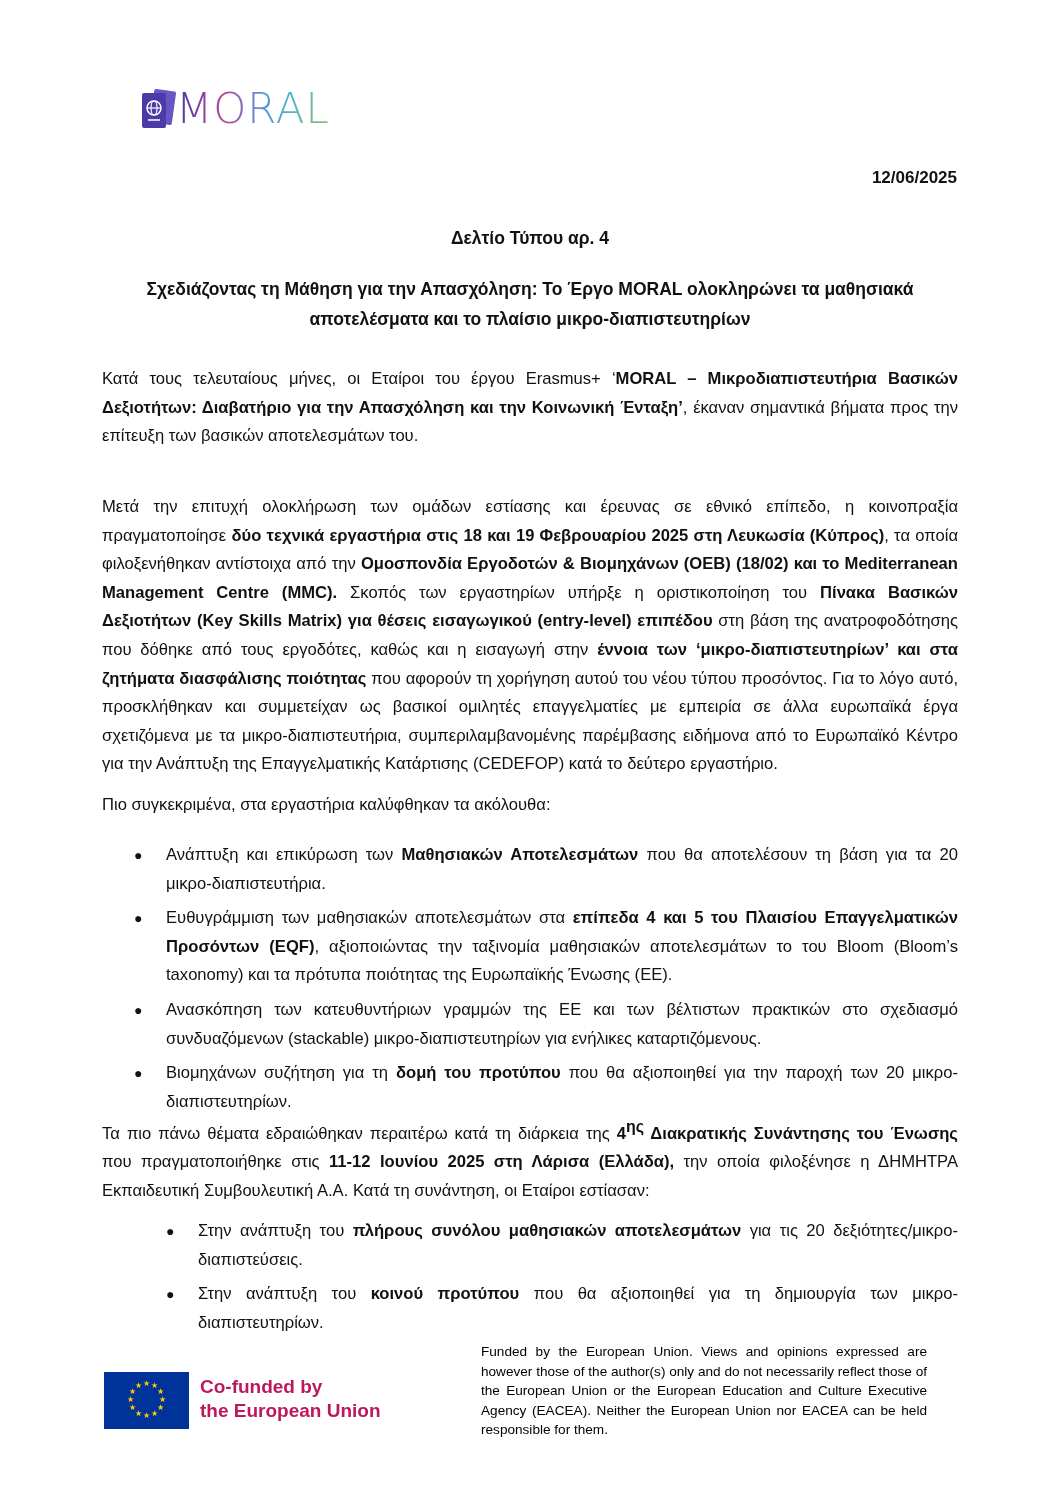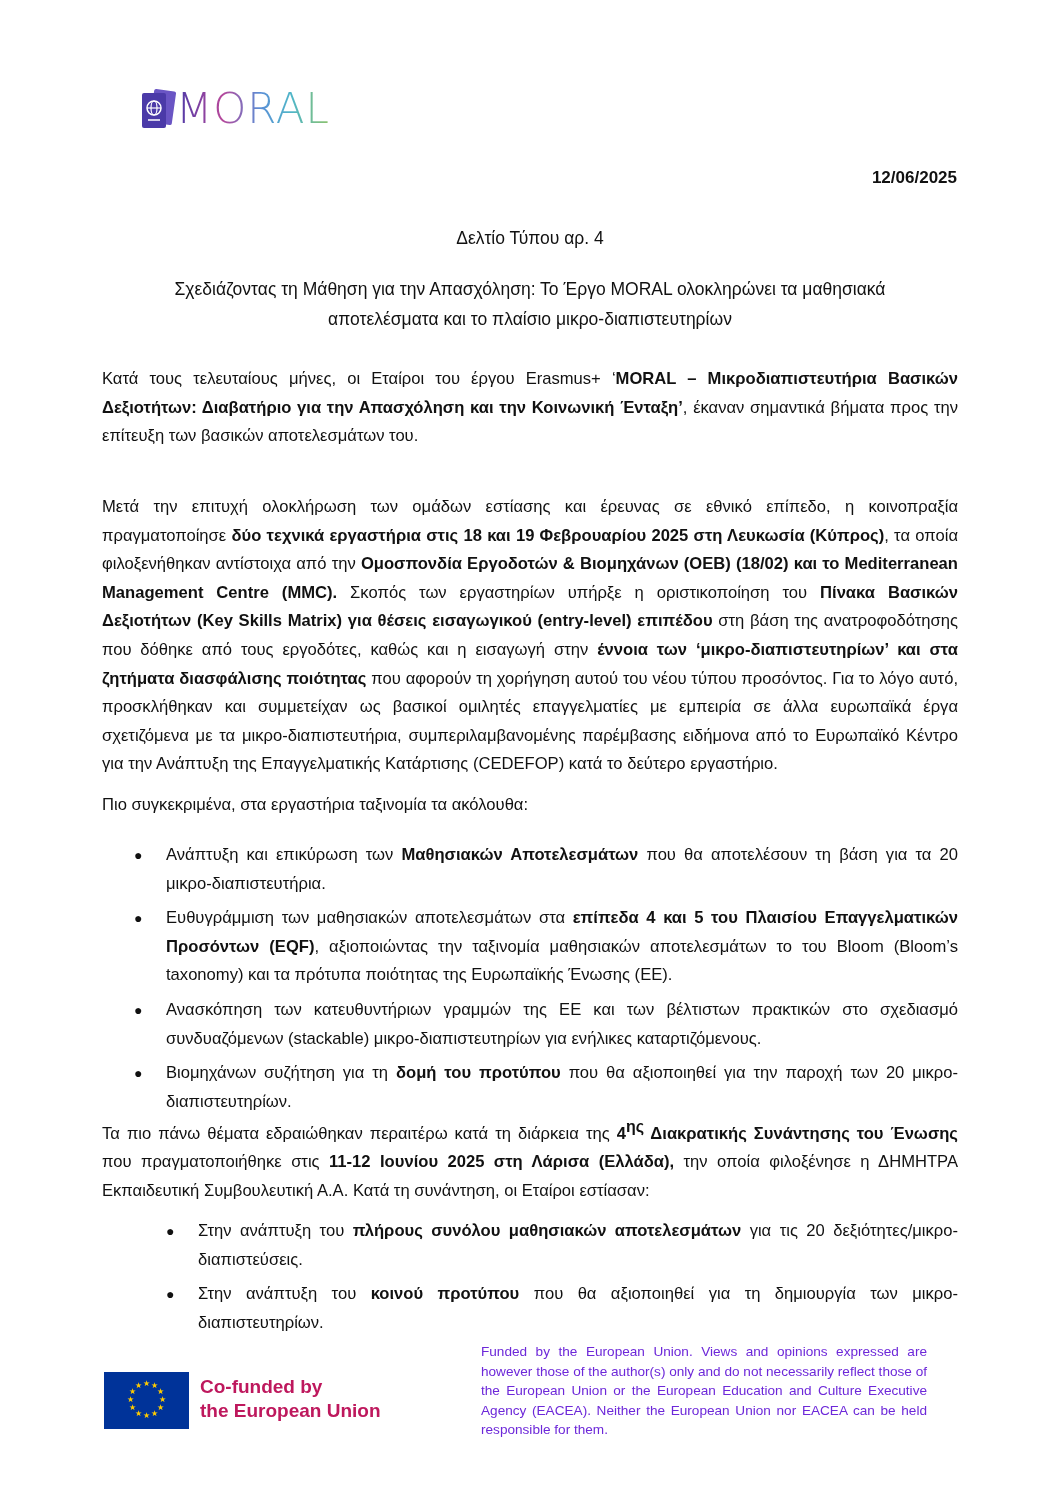--- a/index.html
+++ b/index.html
@@ -13,21 +13,21 @@
   .logo-text { font-family: "DejaVu Sans", sans-serif; font-size: 42px; font-weight: 300;
                letter-spacing: 1px; line-height: 46px; 
                background: linear-gradient(90deg, #4b3aa8 0%, #b5479b 30%, #5a8fd6 55%, #4fb6c8 75%, #8dc26a 100%);
                -webkit-background-clip: text; background-clip: text; color: transparent; }
 
   
   .hdr { position: absolute; right: 101px; text-align: right; font-weight: bold; font-size: 17px; line-height: 25px; }
   .hdr1 { top: 89px; }
   .date { position: absolute; right: 101px; top: 168px; font-weight: bold; font-size: 17px; }
 
-  .center { position: absolute; left: 100px; width: 860px; text-align: center; font-weight: normal; font-size: 17.5px; }
+  .center { position: absolute; left: 100px; width: 860px; text-align: center; font-weight: bold; font-size: 17.5px; }
   .release-no { top: 228px; }
   .title { top: 274px; line-height: 30px; }
 
   .para { position: absolute; left: 102px; width: 856px; font-size: 16.6px; line-height: 28.6px; text-align: justify; }
   .p1 { top: 365px; }
   .p2 { top: 493px; }
   .p3 { top: 791px; }
   .p4 { top: 1113px; }
 
   .list { position: absolute; left: 130px; width: 828px; margin: 0; padding: 0; list-style: none; }
@@ -35,21 +35,21 @@
   .list li .bullet { position: absolute; left: 4px; top: 0; font-size: 14px; }
   .list1 { top: 841px; }
   .list2 { top: 1217px; left: 162px; width: 796px; }
 
   b { font-weight: bold; }
   sup { font-size: 16px; }
 
   
   .eu-flag { position: absolute; left: 104px; top: 1372px; width: 85px; height: 57px; background: #003399; }
   .eu-text { position: absolute; left: 200px; top: 1375px; color: #be185d; font-weight: bold; font-size: 19px; line-height: 24px; }
-  .disclaimer { position: absolute; left: 481px; top: 1342px; width: 446px; font-size: 13.6px; line-height: 19.6px; text-align: justify; color: #6d28d9; }
+  .disclaimer { position: absolute; left: 481px; top: 1342px; width: 446px; font-size: 13.6px; line-height: 19.6px; text-align: justify; color: #000000; }
 </style>
 </head>
 <body>
 
 <div class="page">
 
   <div class="logo">
     <svg width="36" height="42" viewBox="0 0 36 42">
       <rect x="12" y="2" width="22" height="34" rx="2" fill="#6a55c4" transform="rotate(8 23 19)"></rect>
       <rect x="2" y="5" width="24" height="35" rx="2" fill="#4b3aa8"></rect>
@@ -66,21 +66,21 @@
   <div class="center release-no">Δελτίο Τύπου αρ. 4</div>
   <div class="center title">
     <div>Σχεδιάζοντας τη Μάθηση για την Απασχόληση: Το Έργο MORAL ολοκληρώνει τα μαθησιακά</div>
     <div>αποτελέσματα και το πλαίσιο μικρο-διαπιστευτηρίων</div>
   </div>
 
   <div class="para p1"><span>Κατά τους τελευταίους μήνες, οι Εταίροι του έργου Erasmus+ ‘</span><b>MORAL – Μικροδιαπιστευτήρια Βασικών Δεξιοτήτων: Διαβατήριο για την Απασχόληση και την Κοινωνική Ένταξη’</b><span>, έκαναν σημαντικά βήματα προς την επίτευξη των βασικών αποτελεσμάτων του.</span></div>
 
   <div class="para p2"><span>Μετά την επιτυχή ολοκλήρωση των ομάδων εστίασης και έρευνας σε εθνικό επίπεδο, η κοινοπραξία πραγματοποίησε </span><b>δύο τεχνικά εργαστήρια στις 18 και 19 Φεβρουαρίου 2025 στη Λευκωσία (Κύπρος)</b><span>, τα οποία φιλοξενήθηκαν αντίστοιχα από την </span><b>Ομοσπονδία Εργοδοτών &amp; Βιομηχάνων (OEB) (18/02) και το Mediterranean Management Centre (MMC).</b><span> Σκοπός των εργαστηρίων υπήρξε η οριστικοποίηση του </span><b>Πίνακα Βασικών Δεξιοτήτων (Key Skills Matrix) για θέσεις εισαγωγικού (entry-level) επιπέδου</b><span> στη βάση της ανατροφοδότησης που δόθηκε από τους εργοδότες, καθώς και η εισαγωγή στην </span><b>έννοια των ‘μικρο-διαπιστευτηρίων’ και στα ζητήματα διασφάλισης ποιότητας</b><span> που αφορούν τη χορήγηση αυτού του νέου τύπου προσόντος. Για το λόγο αυτό, προσκλήθηκαν και συμμετείχαν ως βασικοί ομιλητές επαγγελματίες με εμπειρία σε άλλα ευρωπαϊκά έργα σχετιζόμενα με τα μικρο-διαπιστευτήρια, συμπεριλαμβανομένης παρέμβασης ειδήμονα από το Ευρωπαϊκό Κέντρο για την Ανάπτυξη της Επαγγελματικής Κατάρτισης (CEDEFOP) κατά το δεύτερο εργαστήριο.</span></div>
 
-  <div class="para p3">Πιο συγκεκριμένα, στα εργαστήρια ταξινομία τα ακόλουθα:</div>
+  <div class="para p3">Πιο συγκεκριμένα, στα εργαστήρια καλύφθηκαν τα ακόλουθα:</div>
 
   <ul class="list list1">
     <li><span class="bullet">●</span><span>Ανάπτυξη και επικύρωση των </span><b>Μαθησιακών Αποτελεσμάτων</b><span> που θα αποτελέσουν τη βάση για τα 20 μικρο-διαπιστευτήρια.</span></li>
     <li><span class="bullet">●</span><span>Ευθυγράμμιση των μαθησιακών αποτελεσμάτων στα </span><b>επίπεδα 4 και 5 του Πλαισίου Επαγγελματικών Προσόντων (EQF)</b><span>, αξιοποιώντας την ταξινομία μαθησιακών αποτελεσμάτων το του Bloom (Bloom’s taxonomy) και τα πρότυπα ποιότητας της Ευρωπαϊκής Ένωσης (ΕΕ).</span></li>
     <li><span class="bullet">●</span><span>Ανασκόπηση των κατευθυντήριων γραμμών της ΕΕ και των βέλτιστων πρακτικών στο σχεδιασμό συνδυαζόμενων (stackable) μικρο-διαπιστευτηρίων για ενήλικες καταρτιζόμενους.</span></li>
     <li><span class="bullet">●</span><span>Βιομηχάνων συζήτηση για τη </span><b>δομή του προτύπου</b><span> που θα αξιοποιηθεί για την παροχή των 20 μικρο-διαπιστευτηρίων.</span></li>
   </ul>
 
   <div class="para p4"><span>Τα πιο πάνω θέματα εδραιώθηκαν περαιτέρω κατά τη διάρκεια της </span><b>4</b><sup><b>ης</b></sup><b> Διακρατικής Συνάντησης του Ένωσης</b><span> που πραγματοποιήθηκε στις </span><b>11-12 Ιουνίου 2025 στη Λάρισα (Ελλάδα),</b><span> την οποία φιλοξένησε η ΔΗΜΗΤΡΑ Εκπαιδευτική Συμβουλευτική Α.Α. Κατά τη συνάντηση, οι Εταίροι εστίασαν:</span></div>
 

